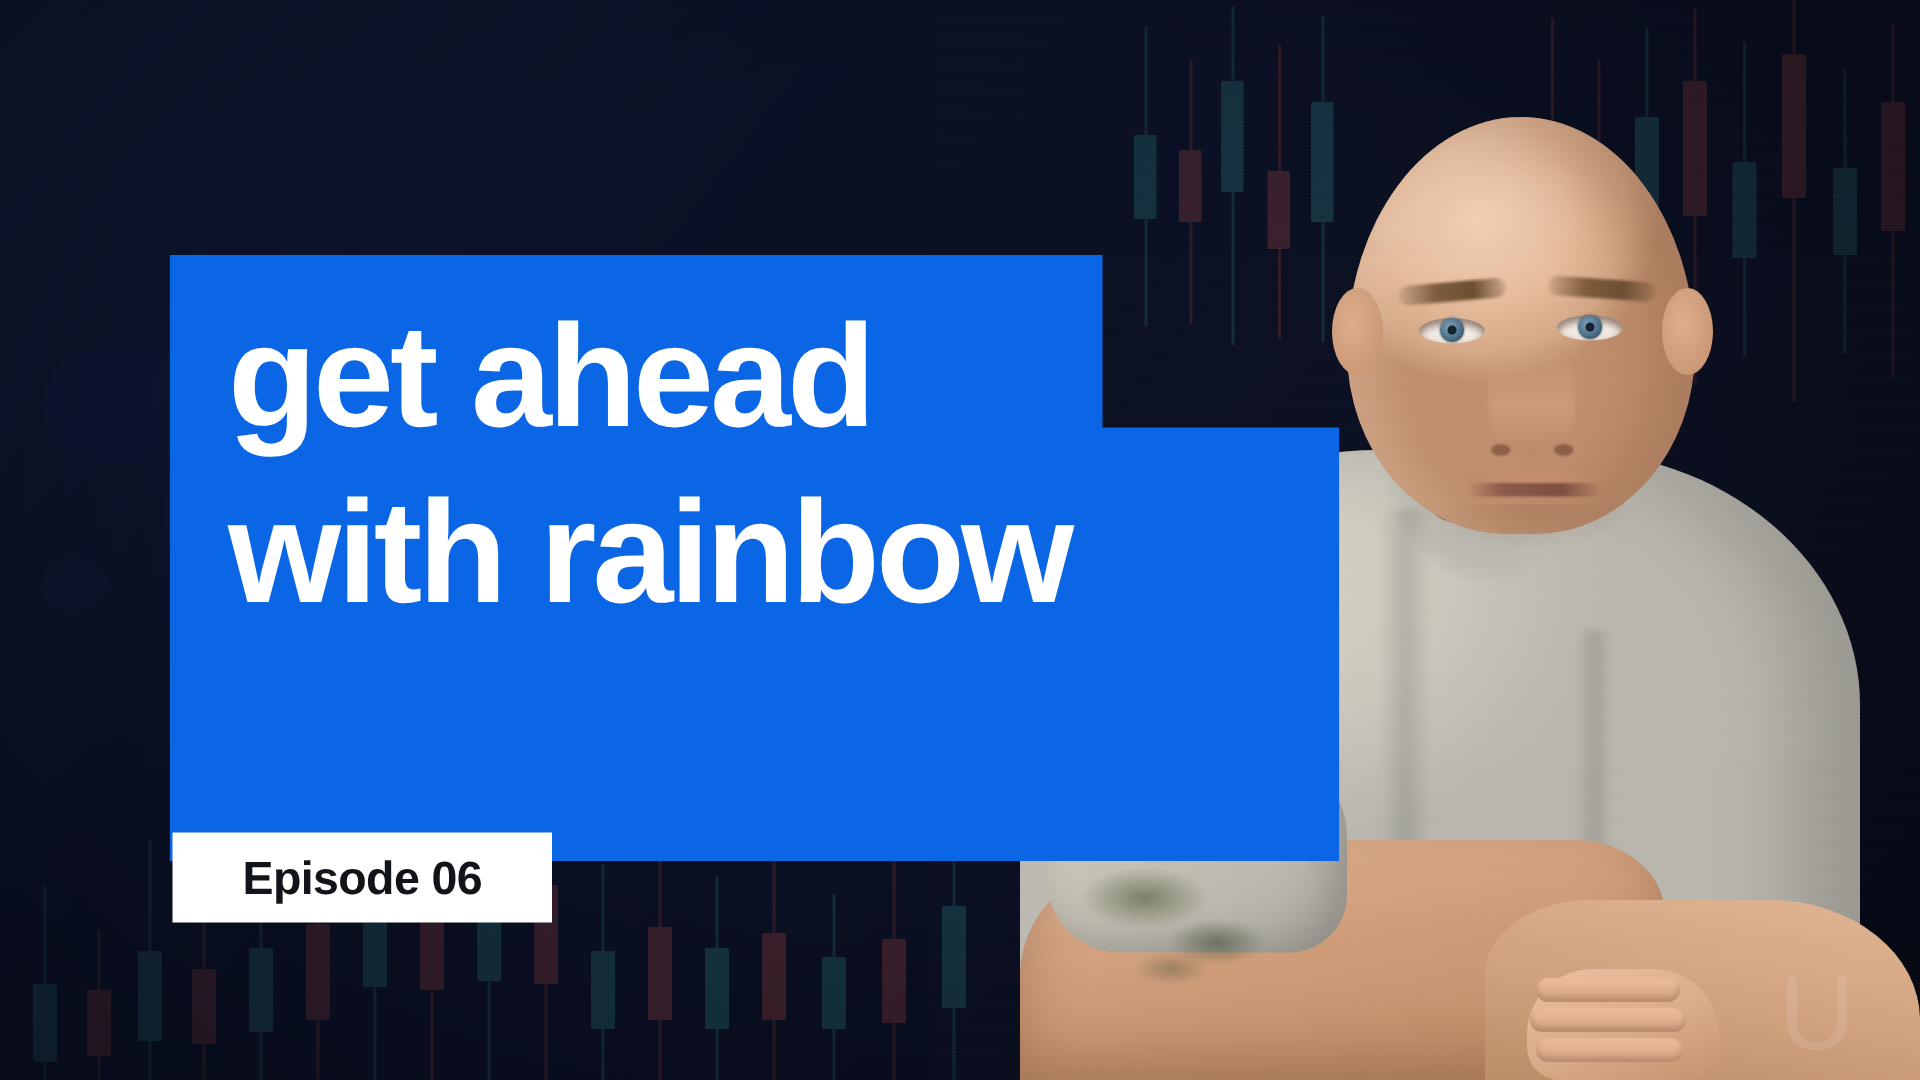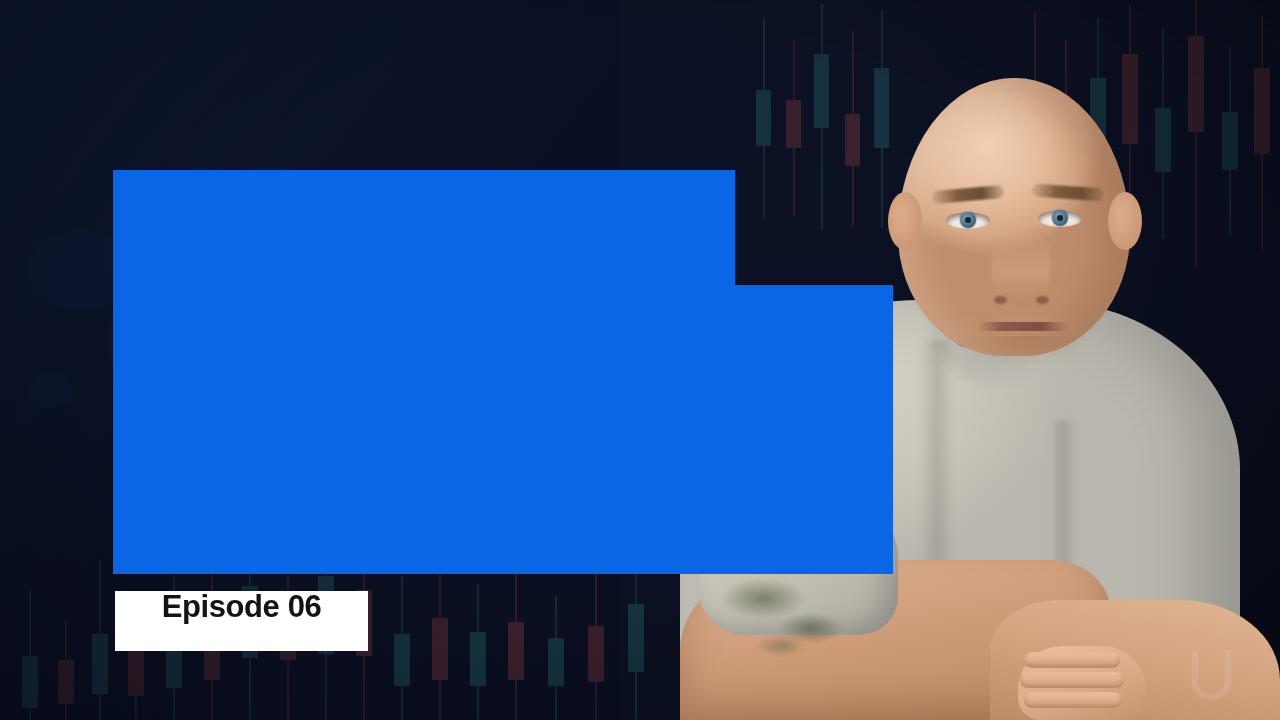--- a/index.html
+++ b/index.html
@@ -68,24 +68,24 @@
     font-size:97px;
     line-height:117px;
     letter-spacing:-2.6px;
     white-space:nowrap;
   }
   .headline .ln{ display:block; }
 
   
   .episode-badge{
     position:absolute;
-    left:115px; top:591px;
+    left:115px; top:555px;
     width:253px; height:60px;
     background:#ffffff;
-    display:flex; align-items:flex-start; justify-content:center;
+    display:flex; align-items:center; justify-content:center;
   }
   .episode-badge .txt{
     color:#111418;
     font-weight:700;
     font-size:31px;
     letter-spacing:-0.4px;
     line-height:1;
   }
 
   
@@ -428,20 +428,22 @@
     <div class="p-layer finger" style="left:404px;top:652px;width:96px;"></div>
     <div class="p-layer finger" style="left:400px;top:672px;width:104px;"></div>
     <div class="p-layer finger" style="left:404px;top:692px;width:98px;"></div>
 
     <div class="photo-grain"></div>
   </div>
 
   <div class="banner"></div>
 
   <div class="headline">
+    <span class="ln">get ahead</span>
+    <span class="ln">with rainbow</span>
   </div>
 
   <div class="episode-badge">
     <span class="txt">Episode 06</span>
   </div>
 
   <div class="watermark">U</div>
 
 </div>
 

